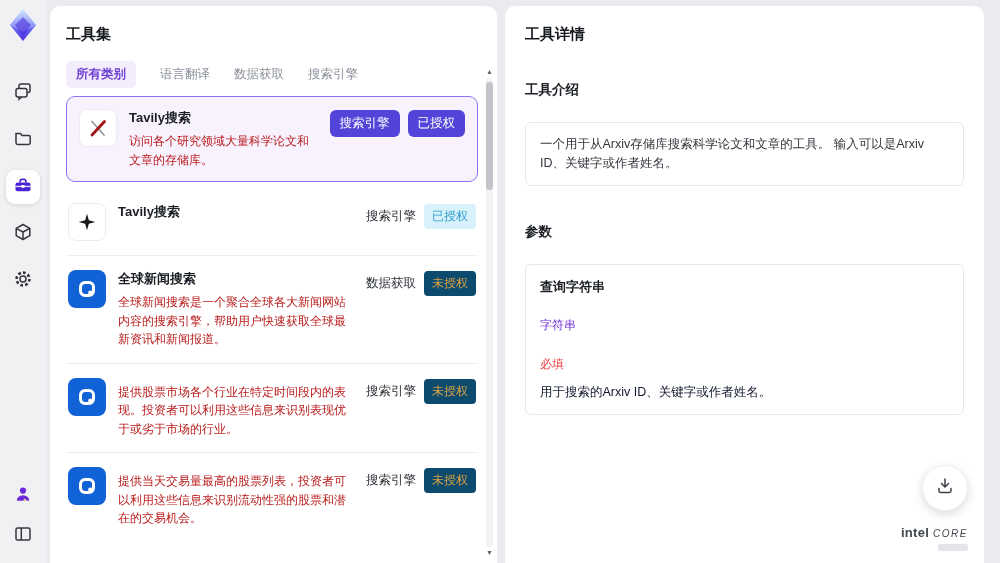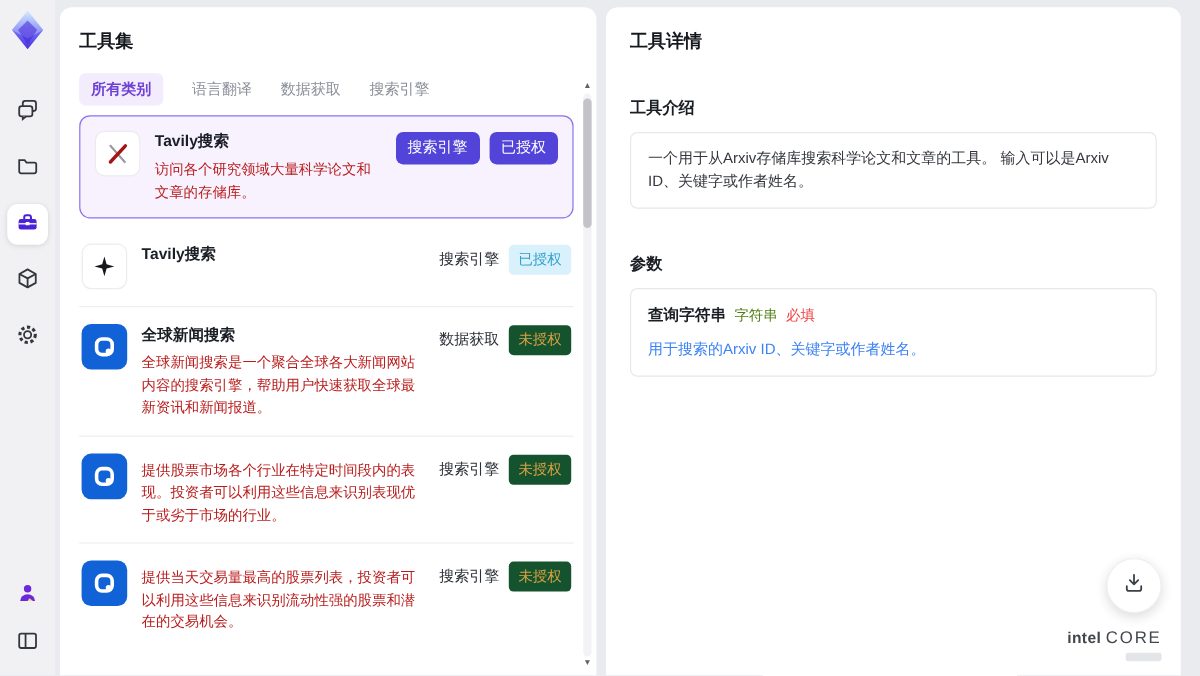--- a/index.html
+++ b/index.html
@@ -37,50 +37,50 @@
   .ticon.blue  { background:#1062d6; }
 
   .tbody { flex:1 1 auto; min-width:0; }
   .tname { font-size:13px; font-weight:bold; color:#1b1f25; line-height:18px; }
   .tdesc { font-size:12px; color:#b91c1c; line-height:18.5px; margin-top:5px; }
 
   .tbadges { flex:0 0 auto; display:flex; gap:8px; align-items:flex-start; padding-top:1px; }
   .chip-solid { background:#5244d9; color:#fff; font-size:12.5px; padding:5px 10px; border-radius:6px; white-space:nowrap; }
   .chip-cat   { font-size:12.5px; color:#2b2f36; padding:4px 0; white-space:nowrap; }
   .chip-ok    { background:#d9f1fb; color:#2f9fd0; font-size:12px; padding:4px 8px; border-radius:4px; white-space:nowrap; }
-  .chip-no    { background:#14532d; color:#dca243; font-size:12px; padding:4px 8px; border-radius:4px; white-space:nowrap; }
+  .chip-no    { background:#0c4a6e; color:#dca243; font-size:12px; padding:4px 8px; border-radius:4px; white-space:nowrap; }
 
   
   .sb { position:absolute; right:3px; top:62px; bottom:6px; width:9px; }
   .sb-track { position:absolute; inset:10px 1px 10px 1px; background:#f3f3f5; border-radius:4px; }
   .sb-thumb { position:absolute; left:1px; top:14px; width:7px; height:108px; background:#c3c3c9; border-radius:4px; }
   .sb-arrow { position:absolute; left:0; width:9px; font-size:7px; line-height:8px; text-align:center; color:#606266; }
   .sb-arrow.up { top:0; } .sb-arrow.down { bottom:0; }
 
   
   .detail-panel { position:absolute; left:505px; top:6px; right:16px; height:557px; background:#fff;
                   border-radius:10px 10px 0 0; padding:19px 20px; }
   .d-title { font-size:15px; font-weight:bold; color:#15191e; }
   .d-sub { font-size:13.5px; font-weight:bold; color:#1b1f25; margin-top:37px; }
-  .d-card { border:1px solid #e7e8ec; border-radius:6px; padding:12px 14px; margin-top:11px;
+  .d-card { border:1px solid #e7e8ec; border-radius:6px; padding:12px 14px; margin-top:23px;
             font-size:12.5px; color:#33373d; line-height:19px; }
-  .param-head { display:flex; align-items:baseline; gap:7px; }
+  .param-head { display:flex; align-items:baseline; gap:20px;flex-direction:column; }
   .param-name { font-size:13px; font-weight:bold; color:#1b1f25; }
-  .param-type { font-size:12px; color:#4d7c0f; }
+  .param-type { font-size:12px; color:#6d28d9; }
   .param-req  { font-size:12px; color:#f04040; }
-  .param-desc { margin-top:9px; font-size:12.5px; color:#3b82f6; }
+  .param-desc { margin-top:9px; font-size:12.5px; color:#0f172a; }
 
   
   .fab { position:absolute; right:16px; bottom:52px; width:46px; height:46px; border-radius:50%;
          background:#fff; border:1px solid #f0f0f2; box-shadow:0 3px 10px rgba(30,30,50,.16);
          display:flex; align-items:center; justify-content:center; cursor:pointer; }
   .brand { position:absolute; right:16px; bottom:12px; text-align:right; }
   .brand-line { font-size:13px; color:#42474e; letter-spacing:.3px; }
   .brand-intel { font-weight:bold; }
-  .brand-core { font-size:14px; letter-spacing:1.5px; }
+  .brand-core { font-size:10px; letter-spacing:1.5px;font-style:italic; }
   .brand-bar { width:30px; height:7px; background:#e4e5e9; border-radius:2px; margin:3px 0 0 auto; }
 </style>
 </head>
 <body>
 
 <div class="app">
 
   <div class="rail">
     <div class="rail-logo">
       <svg width="30" height="34" viewBox="0 0 30 34">

